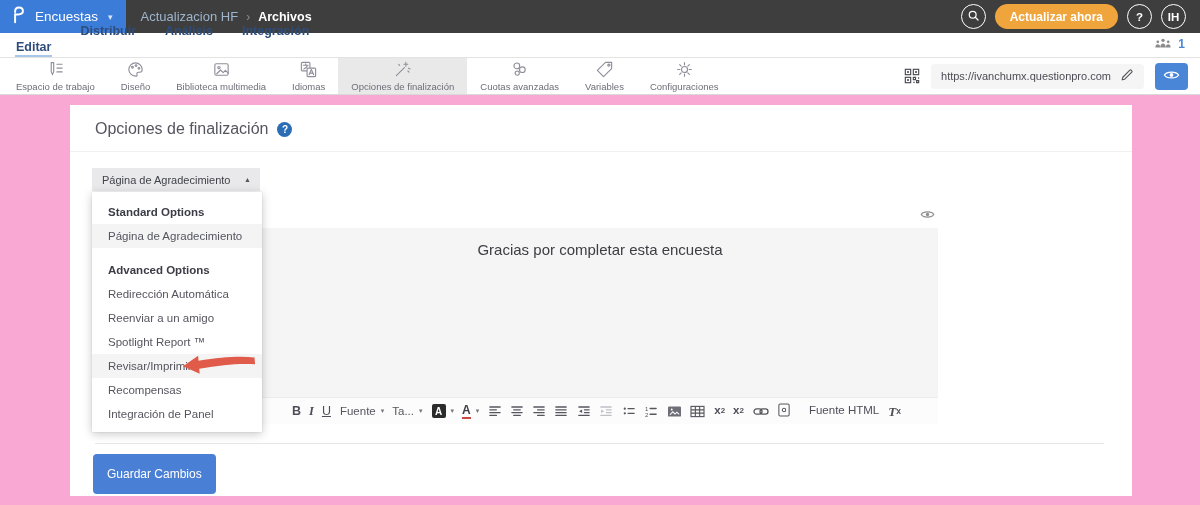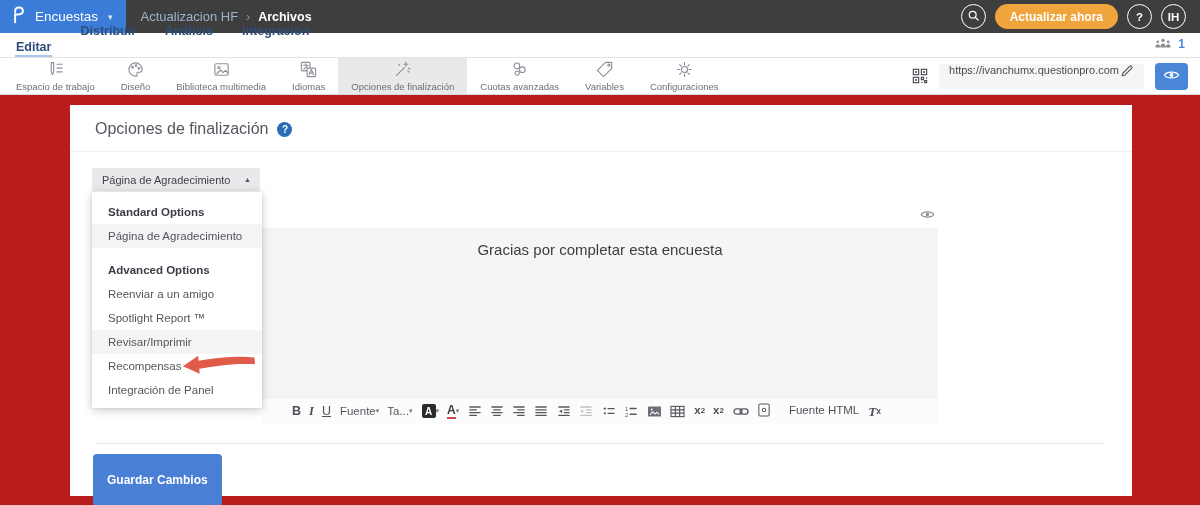--- a/index.html
+++ b/index.html
@@ -1,17 +1,17 @@
 <!DOCTYPE html>
 <html><head>
 <meta charset="utf-8">
 <style>
   * { box-sizing: border-box; margin: 0; padding: 0; }
   body { font-family: "Liberation Sans", sans-serif; }
-  .page { position: relative; width: 1200px; height: 505px; background: #b91c1c; overflow: hidden; }
+  .page { position: relative; width: 1200px; height: 505px; background: #f9a8d4; overflow: hidden; }
 
   
   .topbar { display: flex; align-items: center; height: 33px; background: #3e3e3e; }
   .logo-box { display: flex; align-items: center; gap: 8px; background: #3b7cd9; height: 100%; padding: 0 13px 0 10px; cursor: pointer; }
   .product-name { color: #fff; font-size: 13.5px; }
   .logo-caret { color: #d7e5f7; font-size: 9px; margin-left: 2px; }
   .breadcrumb { display: flex; align-items: center; gap: 8px; margin-left: 15px; font-size: 13px; text-align: center; }
   .crumb-survey { color: #9db4cc; }
   .crumb-sep { color: #8a8f96; font-size: 12px; }
   .crumb-page { color: #fff; font-weight: bold; font-size: 12.5px; }
@@ -27,21 +27,21 @@
   .resp-count { color: #4a86d8; font-size: 12px; font-weight: bold; }
 
   
   .stoolbar { display: flex; align-items: stretch; height: 37px; background: #fff; border-bottom: 1px solid #d9d9d9; padding-left: 3px; }
   .stool-item { display: flex; flex-direction: column; align-items: center; justify-content: center; gap: 2px; padding: 2px 13px 3px; cursor: pointer; }
   .stool-item.active { background: #e9e9e9; }
   .stool-item svg { display: block; }
   .stool-label { font-size: 9.5px; color: #6d6d78; white-space: nowrap; }
   .stoolbar-right { margin-left: auto; display: flex; align-items: center; gap: 11px; padding-right: 12px; }
   .qr-btn { cursor: pointer; display: flex; }
-  .url-box { display: flex; gap: 1px; background: #f5f5f6; border-radius: 4px; height: 25px; padding: 0 10px; font-size: 11px; color: #4c4c55; white-space: nowrap; cursor: pointer; }
+  .url-box { display: flex; align-items: center; gap: 9px; background: #f5f5f6; border-radius: 4px; height: 25px; padding: 0 10px; font-size: 11px; color: #4c4c55; white-space: nowrap; cursor: pointer; }
   .eye-btn { width: 33px; height: 27px; background: #4a86d8; border: none; border-radius: 4px; display: flex; align-items: center; justify-content: center; cursor: pointer; }
 
   
   .card { position: absolute; left: 70px; top: 105px; width: 1062px; height: 391px; background: #fff; }
   .card-title-row { display: flex; align-items: center; gap: 9px; padding: 15px 0 13px 25px; }
   .card-title { font-size: 16px; color: #55555f; }
   .help-badge { width: 15px; height: 15px; border-radius: 50%; background: #2a6db5; color: #fff; font-size: 10px; font-weight: bold; display: flex; align-items: center; justify-content: center; cursor: pointer; }
   .card-divider { border-top: 1px solid #f0f0f0; }
 
   .select-box { position: absolute; left: 22px; top: 63px; width: 168px; height: 23px; background: #e9e9eb; display: flex; align-items: center; justify-content: space-between; padding: 0 9px 0 10px; font-size: 11px; color: #3f3f48; cursor: pointer; }
@@ -58,32 +58,32 @@
   
   .editor { position: absolute; left: 192px; top: 104px; width: 676px; }
   .editor-eye { position: absolute; right: 3px; top: 0; cursor: pointer; display: flex; }
   .editor-body { margin-top: 19px; height: 169px; background: #f5f5f6; padding-top: 13px; text-align: center; font-size: 15px; color: #3d3d42; cursor: text; }
   .editor-toolbar { height: 27px; background: #fcfcfc; border-top: 1px solid #ececec; display: flex; align-items: center; padding-left: 30px; }
   .tb-group { display: flex; align-items: center; gap: 8px; margin-right: 9px; }
   .tb-btn { display: flex; align-items: center; cursor: pointer; color: #4e4e58; font-size: 12.5px; line-height: 1; }
   .tb-b { font-weight: bold; }
   .tb-i { font-style: italic; font-family: "Liberation Serif", serif; font-weight: bold; }
   .tb-u { text-decoration: underline; }
-  .tb-combo { display: flex; align-items: center; font-size: 11.5px; color: #55555e; cursor: pointer; }
+  .tb-combo { display: flex; align-items: center; gap: 5px; font-size: 11.5px; color: #55555e; cursor: pointer; }
   .combo-caret { font-size: 7px; color: #77777f; }
   .tb-abg { width: 14px; height: 14px; background: #2b2b2b; color: #fff; font-size: 10px; font-weight: bold; border-radius: 2px; display: flex; align-items: center; justify-content: center; }
   .tb-acolor { font-weight: bold; font-size: 12px; color: #3c3c44; border-bottom: 2px solid #c94a43; padding-bottom: 1px; line-height: 1; }
   .tb-script { font-size: 11.5px; font-weight: bold; color: #4e4e58; }
   .tb-script sub, .tb-script sup { font-size: 8px; }
   .tb-html-label { font-size: 11.5px; color: #4e4e58; margin-left: 19px; }
   .tb-tx { font-family: "Liberation Serif", serif; font-style: italic; font-weight: bold; font-size: 13px; }
   .tb-tx sub { font-size: 8.5px; font-style: normal; font-family: "Liberation Sans", sans-serif; }
 
   .divider2 { position: absolute; left: 25px; right: 28px; top: 338px; border-top: 1px solid #e6e6e6; }
-  .save-btn { position: absolute; left: 23px; top: 349px; background: #4a7fd6; color: #fff; border: none; border-radius: 4px; font-size: 12px; font-weight: bold; padding: 19px 14px; cursor: pointer; }
+  .save-btn { position: absolute; left: 23px; top: 349px; background: #4a7fd6; color: #fff; border: none; border-radius: 4px; font-size: 12px; font-weight: normal; padding: 13px 14px; cursor: pointer; }
 </style>
 </head>
 <body>
 
 <div class="page">
 
   <div class="topbar">
     <div class="logo-box">
       <span><svg width="17" height="19" viewBox="0 0 20 22">
             <path d="M6 20 V10.5 M6 8 V7.5 C6 4.3 7.6 2.8 10.6 2.8 C13.6 2.8 15.2 4.6 15.2 7 C15.2 9.7 13.1 11 9.6 11 H6.8" fill="none" stroke="#fff" stroke-width="2.3" stroke-linecap="round"></path>
@@ -242,20 +242,21 @@
     <div class="select-box">
       <span>Página de Agradecimiento</span>
       <span class="select-caret">▲</span>
     </div>
 
     <div class="dropdown">
       <div class="dd-header">Standard Options</div>
       <div class="dd-item highlighted">Página de Agradecimiento</div>
       <div class="dd-gap"></div>
       <div class="dd-header">Advanced Options</div>
+      <div class="dd-item">Redirección Automática</div>
       <div class="dd-item">Reenviar a un amigo</div>
       <div class="dd-item">Spotlight Report ™</div>
       <div class="dd-item highlighted">Revisar/Imprimir</div>
       <div class="dd-item">Recompensas</div>
       <div class="dd-item">Integración de Panel</div>
     </div>
 
     <span class="red-arrow"><svg width="74" height="24" viewBox="0 0 74 24">
           <path d="M1 12 L17 3 L17 8 C40 6.2 58 7 73 9.5 L73 16.5 C58 13.8 40 14.2 17 16 L17 21 Z" fill="#e05b49"></path>
         </svg></span>

